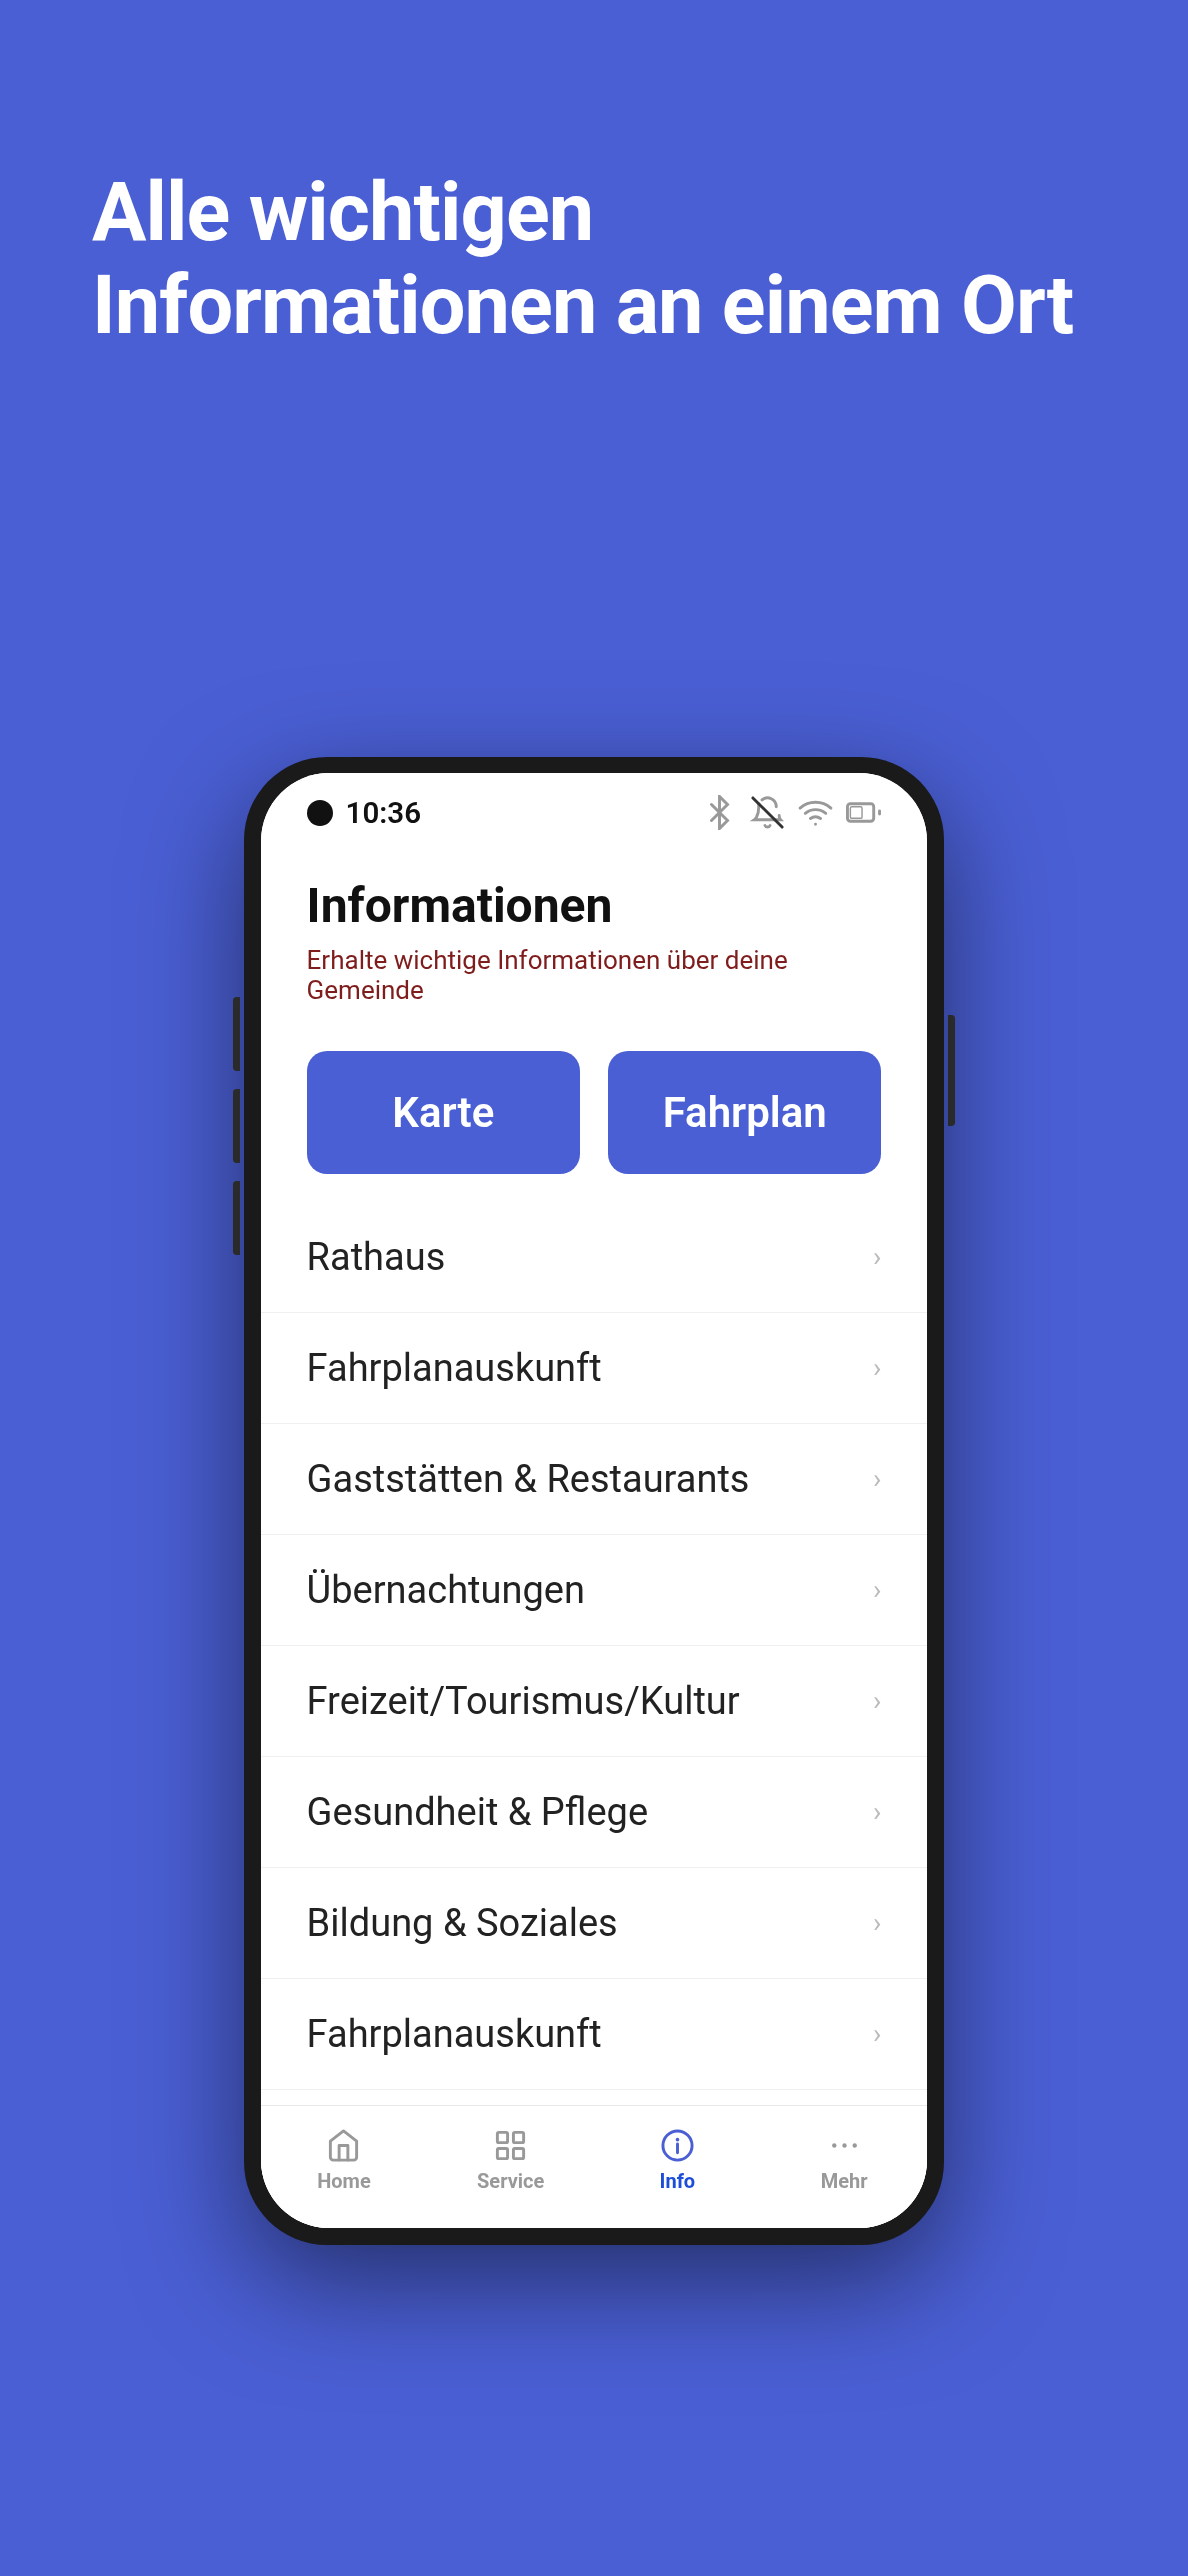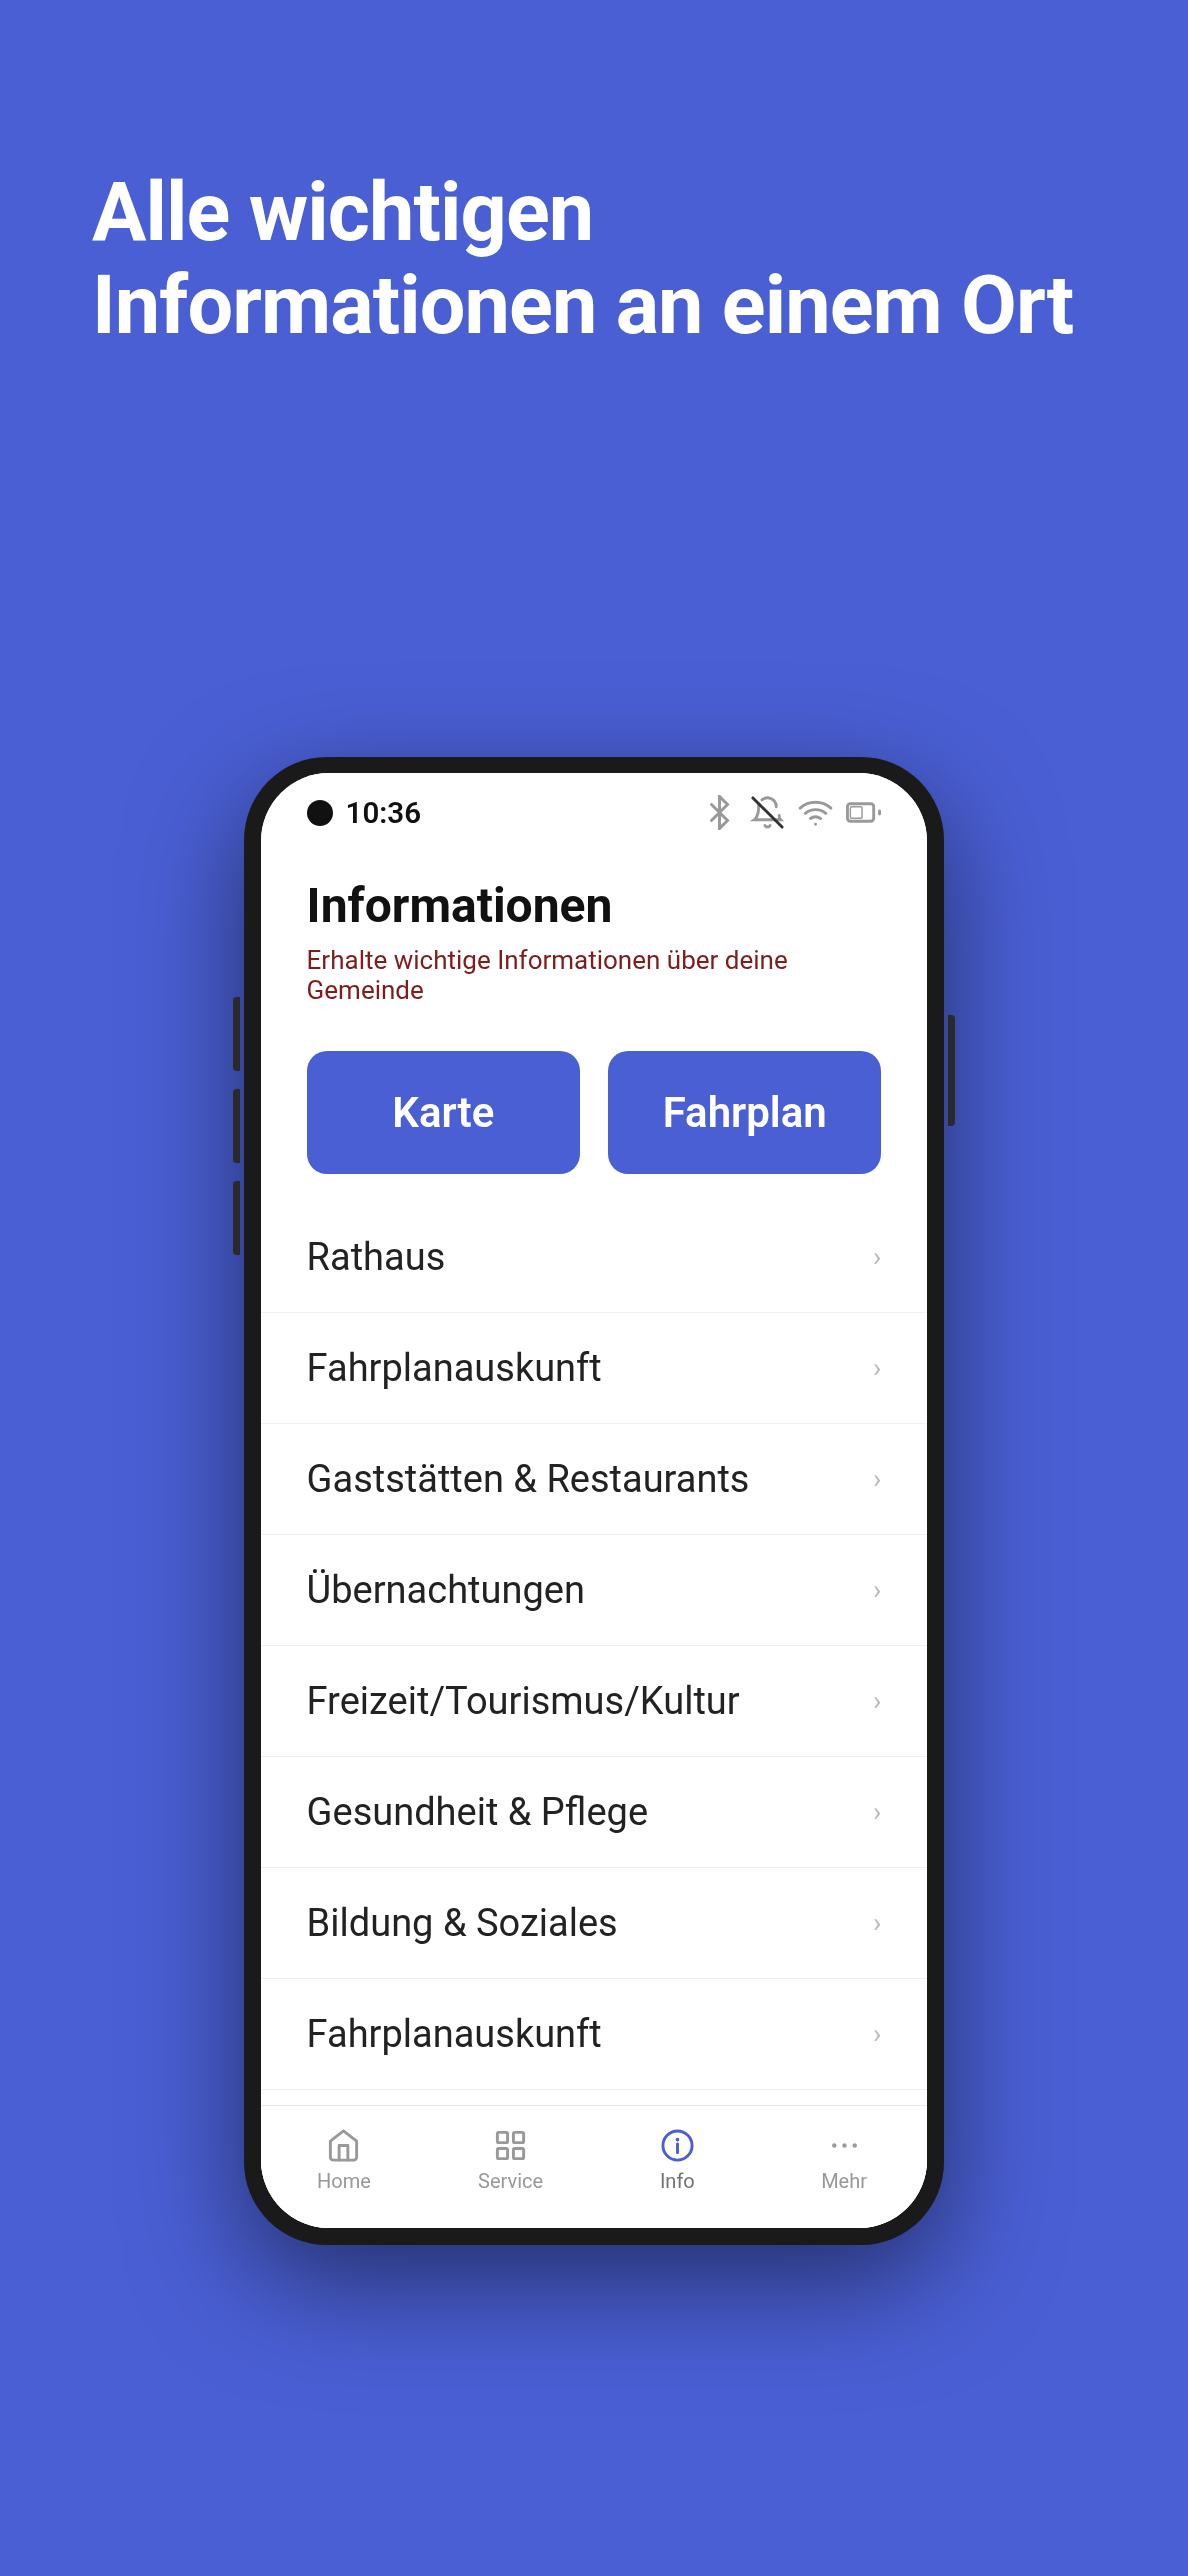--- a/index.html
+++ b/index.html
@@ -227,24 +227,25 @@
       align-items: center;
       justify-content: center;
       gap: 5.5px;
       cursor: pointer;
       padding: 7.4px 0;
     }
 
     .nav-label {
       font-size: 20px;
       color: #999;
+      font-weight: bold;
     }
 
     .nav-label.active {
-      color: #737373;
+      color: #1d4ed8;
     }
 
     
     .icon-svg {
       width: 35px;
       height: 35px;
     }
 
     .icon-svg path,
     .icon-svg rect,

